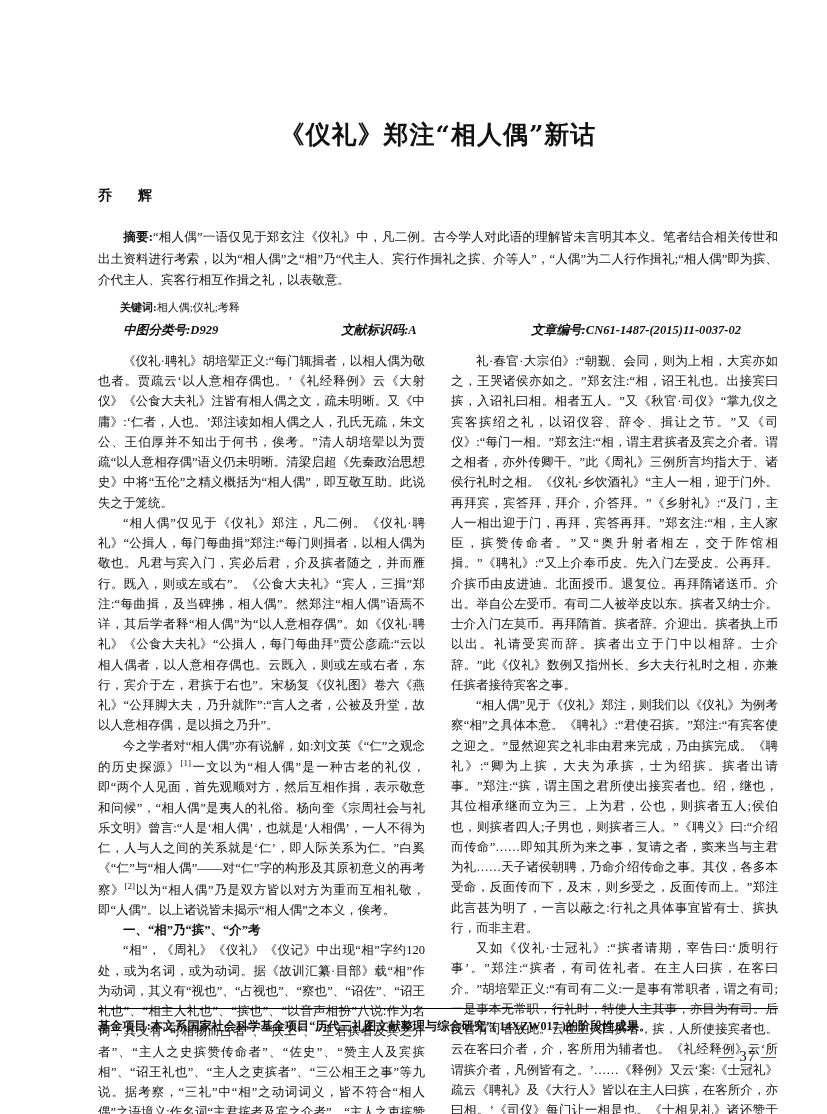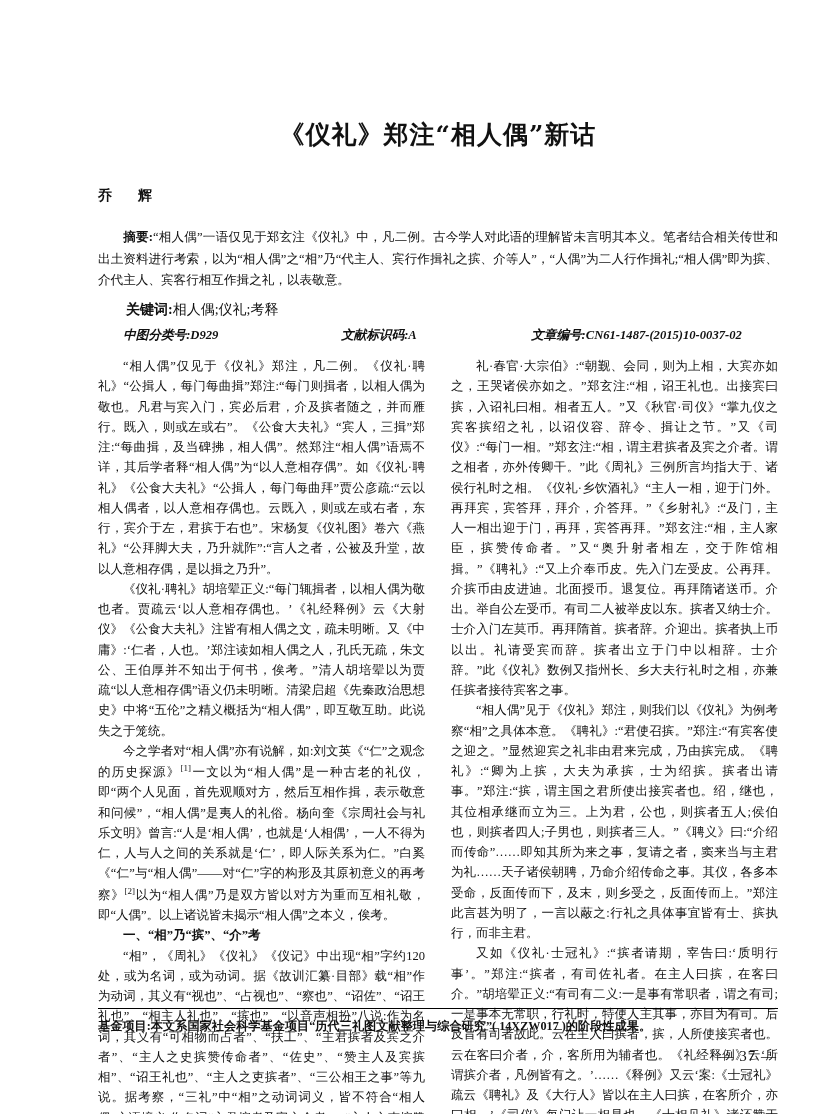--- a/index.html
+++ b/index.html
@@ -54,21 +54,21 @@
   .abstract-block p {
     margin: 0;
     text-indent: 2em;
     font-family: Liberation Serif, serif;
   }
   .abstract-block .lead {
     font-weight: bold;
   }
   .keywords {
     margin-top: 6px;
-    font-size: 14px;
+    font-size: 11px;
     line-height: 1.72;
     text-indent: 2em;
   }
   .keywords .lead {
     font-weight: bold;
   }
   .idline {
     margin-top: 5px;
     font-size: 12.6px;
     font-weight: bold;
@@ -155,27 +155,27 @@
       <p><span class="lead">摘要:</span><span>“相人偶”一语仅见于郑玄注《仪礼》中，凡二例。古今学人对此语的理解皆未言明其本义。笔者结合相关传世和出土资料进行考索，以为“相人偶”之“相”乃“代主人、宾行作揖礼之摈、介等人”，“人偶”为二人行作揖礼;“相人偶”即为摈、介代主人、宾客行相互作揖之礼，以表敬意。</span></p>
     </div>
 
     <div class="keywords">
       <span class="lead">关键词:</span><span>相人偶;仪礼;考释</span>
     </div>
 
     <div class="idline">
       <span class="seg1"><span>中图分类号:</span><span>D929</span></span>
       <span class="seg2"><span>文献标识码:</span><span>A</span></span>
-      <span class="seg3"><span>文章编号:</span><span>CN61-1487-(2015)10-0037-02</span></span>
+      <span class="seg3"><span>文章编号:</span><span>CN61-1487-(2015)11-0037-02</span></span>
     </div>
 
     <div class="columns">
       <div class="col">
+        <p>《仪礼·聘礼》胡培翚正义:“每门辄揖者，以相人偶为敬也者。贾疏云‘以人意相存偶也。’《礼经释例》云《大射仪》《公食大夫礼》注皆有相人偶之文，疏未明晰。又《中庸》:‘仁者，人也。’郑注读如相人偶之人，孔氏无疏，朱文公、王伯厚并不知出于何书，俟考。”清人胡培翚以为贾疏“以人意相存偶”语义仍未明晰。清梁启超《先秦政治思想史》中将“五伦”之精义概括为“相人偶”，即互敬互助。此说失之于笼统。</p>
         <p>“相人偶”仅见于《仪礼》郑注，凡二例。《仪礼·聘礼》“公揖人，每门每曲揖”郑注:“每门则揖者，以相人偶为敬也。凡君与宾入门，宾必后君，介及摈者随之，并而雁行。既入，则或左或右”。《公食大夫礼》“宾人，三揖”郑注:“每曲揖，及当碑拂，相人偶”。然郑注“相人偶”语焉不详，其后学者释“相人偶”为“以人意相存偶”。如《仪礼·聘礼》《公食大夫礼》“公揖人，每门每曲拜”贾公彦疏:“云以相人偶者，以人意相存偶也。云既入，则或左或右者，东行，宾介于左，君摈于右也”。宋杨复《仪礼图》卷六《燕礼》“公拜脚大夫，乃升就阼”:“言人之者，公被及升堂，故以人意相存偶，是以揖之乃升”。</p>
-        <p>《仪礼·聘礼》胡培翚正义:“每门辄揖者，以相人偶为敬也者。贾疏云‘以人意相存偶也。’《礼经释例》云《大射仪》《公食大夫礼》注皆有相人偶之文，疏未明晰。又《中庸》:‘仁者，人也。’郑注读如相人偶之人，孔氏无疏，朱文公、王伯厚并不知出于何书，俟考。”清人胡培翚以为贾疏“以人意相存偶”语义仍未明晰。清梁启超《先秦政治思想史》中将“五伦”之精义概括为“相人偶”，即互敬互助。此说失之于笼统。</p>
         <p>今之学者对“相人偶”亦有说解，如:刘文英《“仁”之观念的历史探源》<span class="sup">[1]</span>一文以为“相人偶”是一种古老的礼仪，即“两个人见面，首先观顺对方，然后互相作揖，表示敬意和问候”，“相人偶”是夷人的礼俗。杨向奎《宗周社会与礼乐文明》曾言:“人是‘相人偶’，也就是‘人相偶’，一人不得为仁，人与人之间的关系就是‘仁’，即人际关系为仁。”白奚《“仁”与“相人偶”——对“仁”字的构形及其原初意义的再考察》<span class="sup">[2]</span>以为“相人偶”乃是双方皆以对方为重而互相礼敬，即“人偶”。以上诸说皆未揭示“相人偶”之本义，俟考。</p>
         <p class="section">一、“相”乃“摈”、“介”考</p>
         <p>“相”，《周礼》《仪礼》《仪记》中出现“相”字约120处，或为名词，或为动词。据《故训汇纂·目部》载“相”作为动词，其义有“视也”、“占视也”、“察也”、“诏佐”、“诏王礼也”、“相主人礼也”、“摈也”、“以音声相扮”八说:作为名词，其义有“可相物而占者”、“扶工”、“主君摈者及宾之介者”、“主人之史摈赞传命者”、“佐史”、“赞主人及宾摈相”、“诏王礼也”、“主人之吏摈者”、“三公相王之事”等九说。据考察，“三礼”中“相”之动词词义，皆不符合“相人偶”之语境义;作名词“主君摈者及宾之介者”、“主人之吏摈赞传命者”等义项，与“相人偶”语境义相合。如《周</p>
       </div>
       <div class="col">
         <p>礼·春官·大宗伯》:“朝觐、会同，则为上相，大宾亦如之，王哭诸侯亦如之。”郑玄注:“相，诏王礼也。出接宾曰摈，入诏礼曰相。相者五人。”又《秋官·司仪》“掌九仪之宾客摈绍之礼，以诏仪容、辞令、揖让之节。”又《司仪》:“每门一相。”郑玄注:“相，谓主君摈者及宾之介者。谓之相者，亦外传卿干。”此《周礼》三例所言均指大于、诸侯行礼时之相。《仪礼·乡饮酒礼》“主人一相，迎于门外。再拜宾，宾答拜，拜介，介答拜。”《乡射礼》:“及门，主人一相出迎于门，再拜，宾答再拜。”郑玄注:“相，主人家臣，摈赞传命者。”又“奥升射者相左，交于阼馆相揖。”《聘礼》:“又上介奉币皮。先入门左受皮。公再拜。介摈币由皮进迪。北面授币。退复位。再拜隋诸送币。介出。举自公左受币。有司二人被举皮以东。摈者又纳士介。士介入门左莫币。再拜隋首。摈者辞。介迎出。摈者执上币以出。礼请受宾而辞。摈者出立于门中以相辞。士介辞。”此《仪礼》数例又指州长、乡大夫行礼时之相，亦兼任摈者接待宾客之事。</p>
         <p>“相人偶”见于《仪礼》郑注，则我们以《仪礼》为例考察“相”之具体本意。《聘礼》:“君使召摈。”郑注:“有宾客使之迎之。”显然迎宾之礼非由君来完成，乃由摈完成。《聘礼》:“卿为上摈，大夫为承摈，士为绍摈。摈者出请事。”郑注:“摈，谓主国之君所使出接宾者也。绍，继也，其位相承继而立为三。上为君，公也，则摈者五人;侯伯也，则摈者四人;子男也，则摈者三人。”《聘义》曰:“介绍而传命”……即知其所为来之事，复请之者，窦来当与主君为礼……天子诸侯朝聘，乃命介绍传命之事。其仪，各多本受命，反面传而下，及末，则乡受之，反面传而上。”郑注此言甚为明了，一言以蔽之:行礼之具体事宜皆有士、摈执行，而非主君。</p>
         <p>又如《仪礼·士冠礼》:“摈者请期，宰告曰:‘质明行事’。”郑注:“摈者，有司佐礼者。在主人曰摈，在客曰介。”胡培翚正义:“有司有二义:一是事有常职者，谓之有司;一是事本无常职，行礼时，特使人主其事，亦目为有司。后反旨有司者故此。云在主人曰摈者，摈，人所使接宾者也。云在客曰介者，介，客所用为辅者也。《礼经释例》云‘所谓摈介者，凡例皆有之。’……《释例》又云‘案:《士冠礼》疏云《聘礼》及《大行人》皆以在主人曰摈，在客所介，亦曰相。’《司仪》每门让一相是也。《士相见礼》诸还赞于将命者。注:摈犹传也，传命谓摈相也。疏云:出接宾礼介，人诏礼曰相，一也。故《聘礼》《冠义》皆云每</p>
       </div>
     </div>

